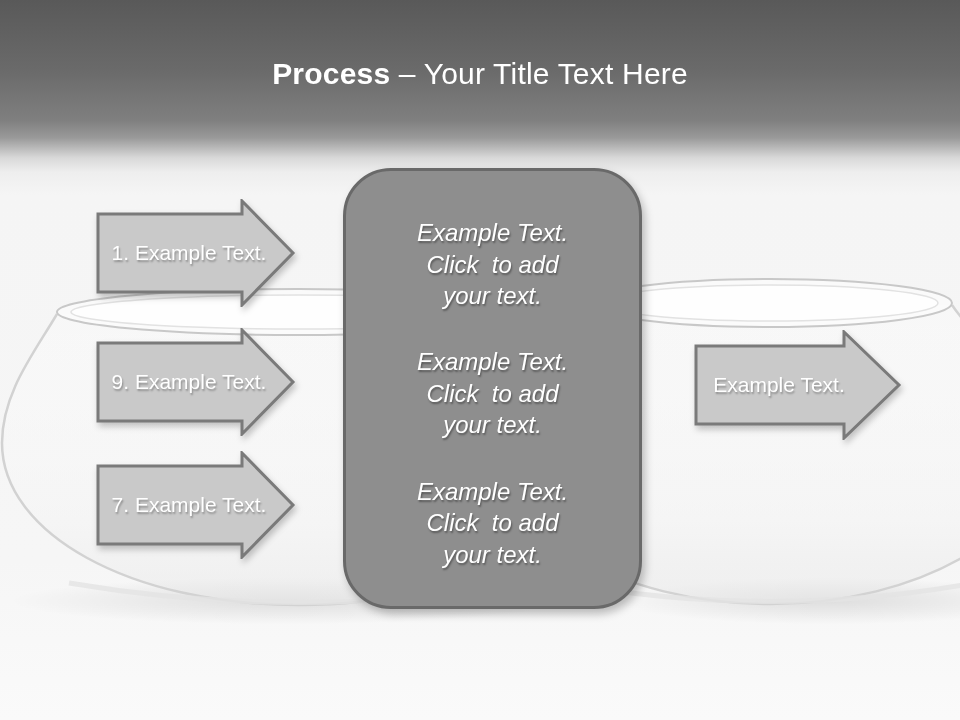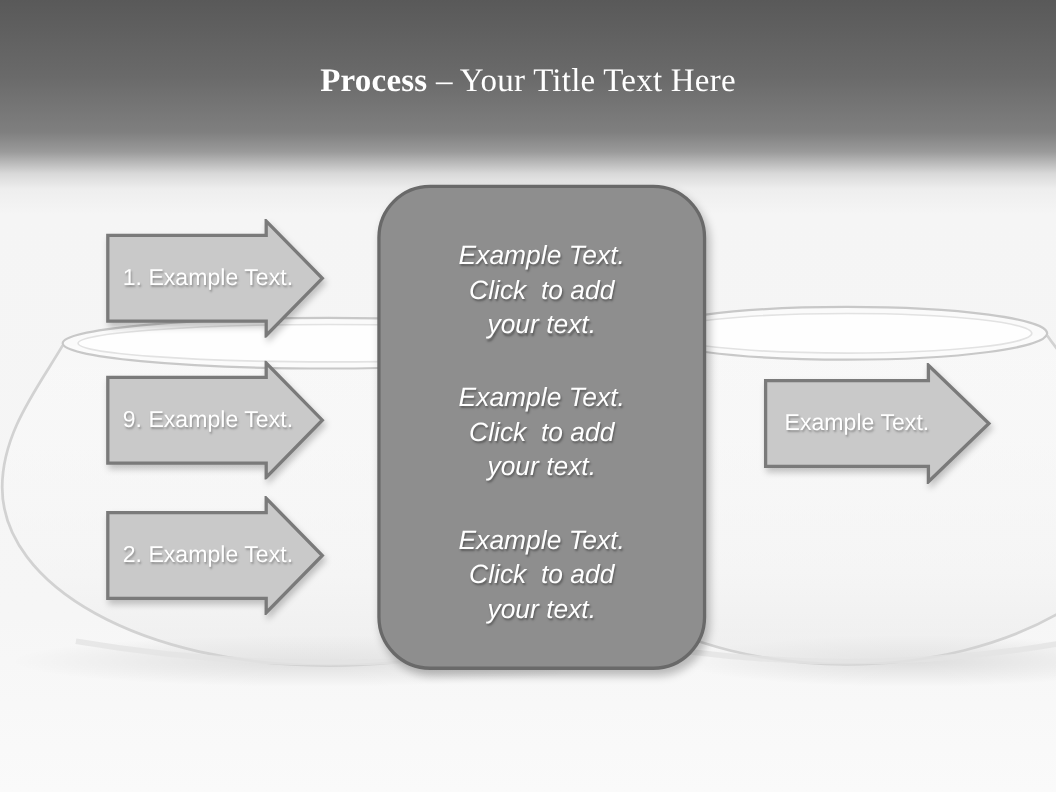--- a/index.html
+++ b/index.html
@@ -19,21 +19,21 @@
       #f6f6f6 560px,
       #fafafa 720px);
   }
 
   
   .slide-title{
     position:absolute;top:56px;left:0;width:100%;
     text-align:center;color:#ffffff;
     font-size:30px;line-height:36px;letter-spacing:.2px;
   }
-  .slide-title span{white-space:pre;font-family:Liberation Serif, serif;}
+  .slide-title span{white-space:pre;}
   .title-emphasis{font-weight:bold;}
   .title-rest{font-weight:normal;}
 
   
   .bowl{position:absolute;z-index:1;}
   .bowl-left{left:-6px;top:278px;}
   .bowl-right{left:460px;top:270px;}
   .bowl-shadow{
     position:absolute;z-index:1;
     background:radial-gradient(ellipse at center, rgba(0,0,0,0.10) 0%, rgba(0,0,0,0.04) 45%, rgba(0,0,0,0) 72%);
@@ -135,21 +135,21 @@
     <svg width="200" height="108" viewBox="0 0 200 108">
       <polygon points="2,15 146,15 146,2 197,54 146,106 146,93 2,93" fill="#c9c9c9" stroke="#7a7a7a" stroke-width="3" stroke-linejoin="miter"></polygon>
     </svg>
     <div class="arrow-label">9. Example Text.</div>
   </div>
 
   <div class="arrow arrow-3">
     <svg width="200" height="108" viewBox="0 0 200 108">
       <polygon points="2,15 146,15 146,2 197,54 146,106 146,93 2,93" fill="#c9c9c9" stroke="#7a7a7a" stroke-width="3" stroke-linejoin="miter"></polygon>
     </svg>
-    <div class="arrow-label">2. Example Text.</div>
+    <div class="arrow-label">7. Example Text.</div>
   </div>
 
   <div class="center-box">
     <div class="box-text">
       <div class="box-group">
         <div class="box-line">Example Text.</div>
         <div class="box-line">Click  to add</div>
         <div class="box-line">your text.</div>
       </div>
       <div class="box-group">

